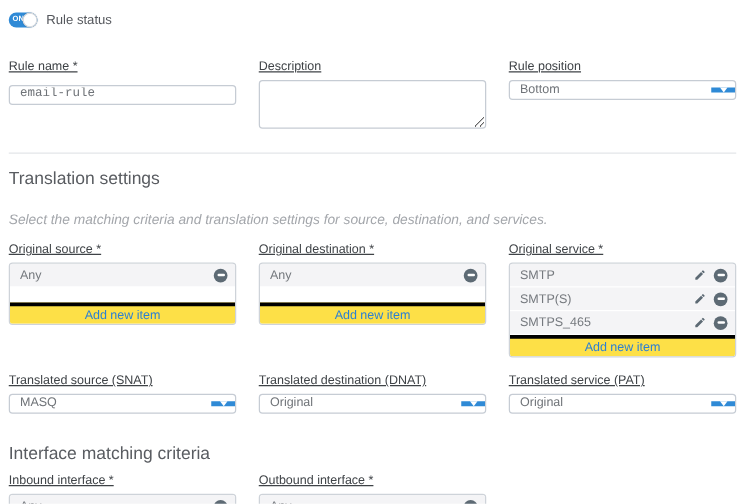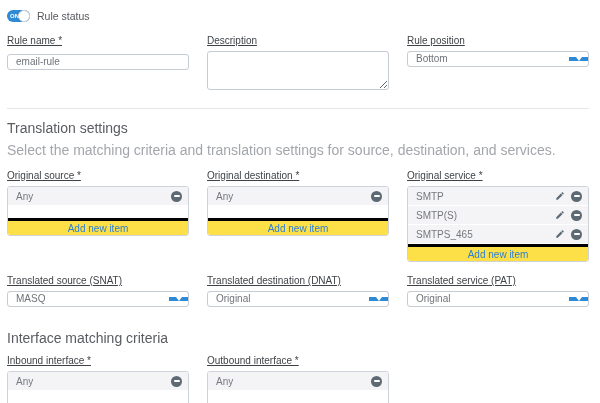--- a/index.html
+++ b/index.html
@@ -5,21 +5,21 @@
   * { box-sizing: border-box; margin: 0; padding: 0; }
   html, body { width: 600px; height: 403px; overflow: hidden; }
   body {
     font-family: "Liberation Sans", sans-serif;
     background: #ffffff;
     color: #45484d;
   }
   .page { padding: 8px 11px 0 7px; }
 
   
-  .toggle-row { display: flex; align-items: flex-end; gap: 7px; margin: 2px 0 13px 0; }
+  .toggle-row { display: flex; align-items: flex-end; gap: 7px; margin: 2px 0 26px 0; }
   .toggle {
     width: 23px; height: 12px; border-radius: 7px;
     background: #2f8ad6; position: relative; cursor: pointer;
     display: inline-block; flex: 0 0 auto;
   }
   .toggle .on-text {
     position: absolute; left: 3px; top: 1px;
     font-size: 6px; font-weight: bold; color: #ffffff; line-height: 10px;
     letter-spacing: 0.2px;
   }
@@ -36,21 +36,21 @@
     display: grid;
     grid-template-columns: 182px 182px 182px;
     column-gap: 18px;
     align-items: start;
   }
   .field-label { font-size: 10px; color: #3f4347; margin-bottom: 5px; display: block; text-decoration: underline; }
 
   .text-input {
     width: 100%; height: 16px;
     border: 1px solid #c6ccd4; border-radius: 3px;
-    font-family: Liberation Sans, sans-serif;
+    font-family: Liberation Mono, monospace;
     font-size: 10px; color: #6f7378; padding: 0 8px;
     outline: none; background: #fff;
   }
   .textarea {
     width: 100%; height: 39px;
     border: 1px solid #c6ccd4; border-radius: 3px;
     font-family: "Liberation Sans", sans-serif;
     font-size: 10px; color: #6f7378; padding: 2px 6px;
     resize: both; outline: none; background: #fff;
   }
@@ -73,21 +73,21 @@
   .caret {
     width: 0; height: 0;
     border-left: 3.5px solid transparent;
     border-right: 3.5px solid transparent;
     border-top: 4px solid #ffffff;
   }
 
   
   .divider { border: none; border-top: 1px solid #e4e6e9; margin: 14px 0 0 0; }
   .section-title { font-size: 14px; font-weight: normal; color: #595c61; margin-top: 11px; }
-  .section-sub { font-size: 14px; color: #a3a6ab; margin-top: 6px; }
+  .section-sub { font-size: 11px; color: #a3a6ab; margin-top: 20px; font-style: italic; }
 
   
   .boxes-row { margin-top: 12px; }
   .list-box {
     border: 1px solid #ced3d9; border-radius: 3px;
     background: #ffffff; overflow: hidden;
   }
   .list-row {
     height: 18px; background: #f4f4f6;
     display: flex; align-items: center;

